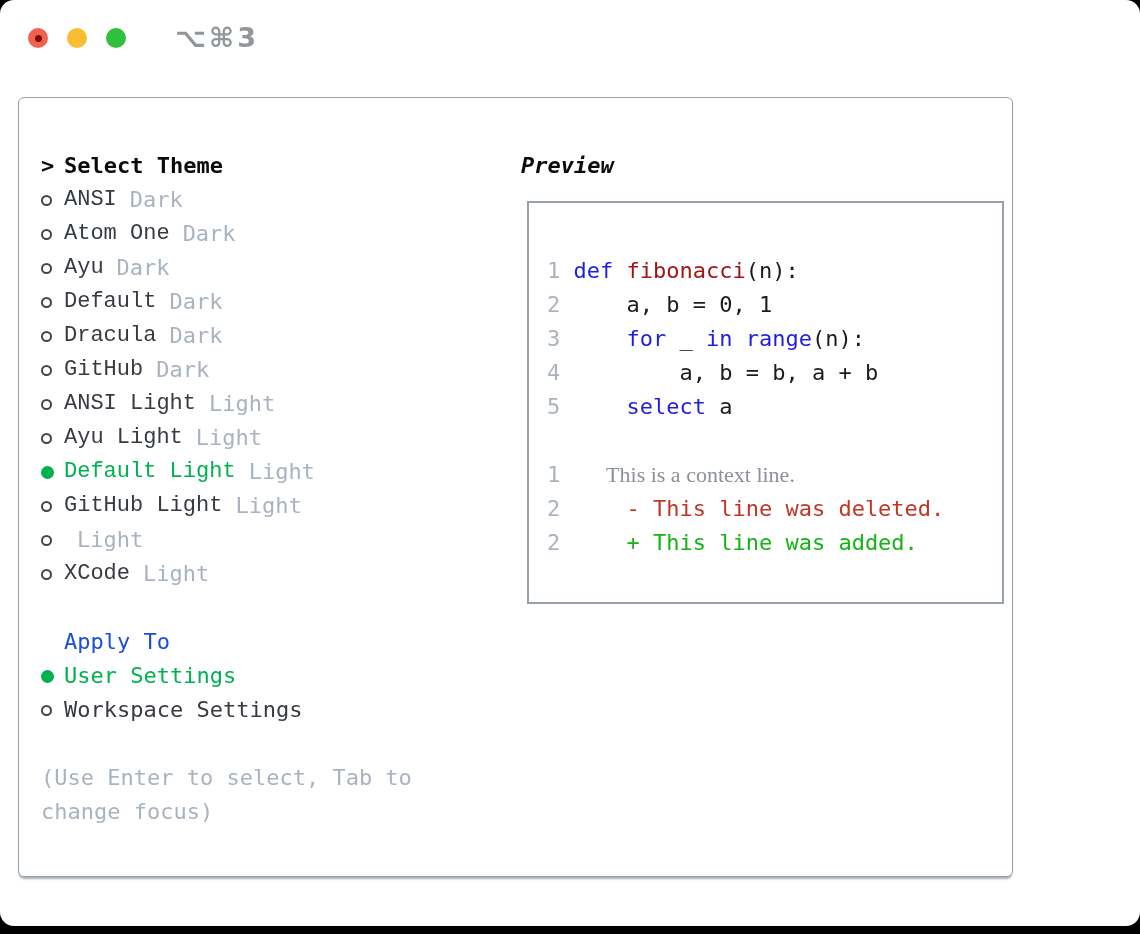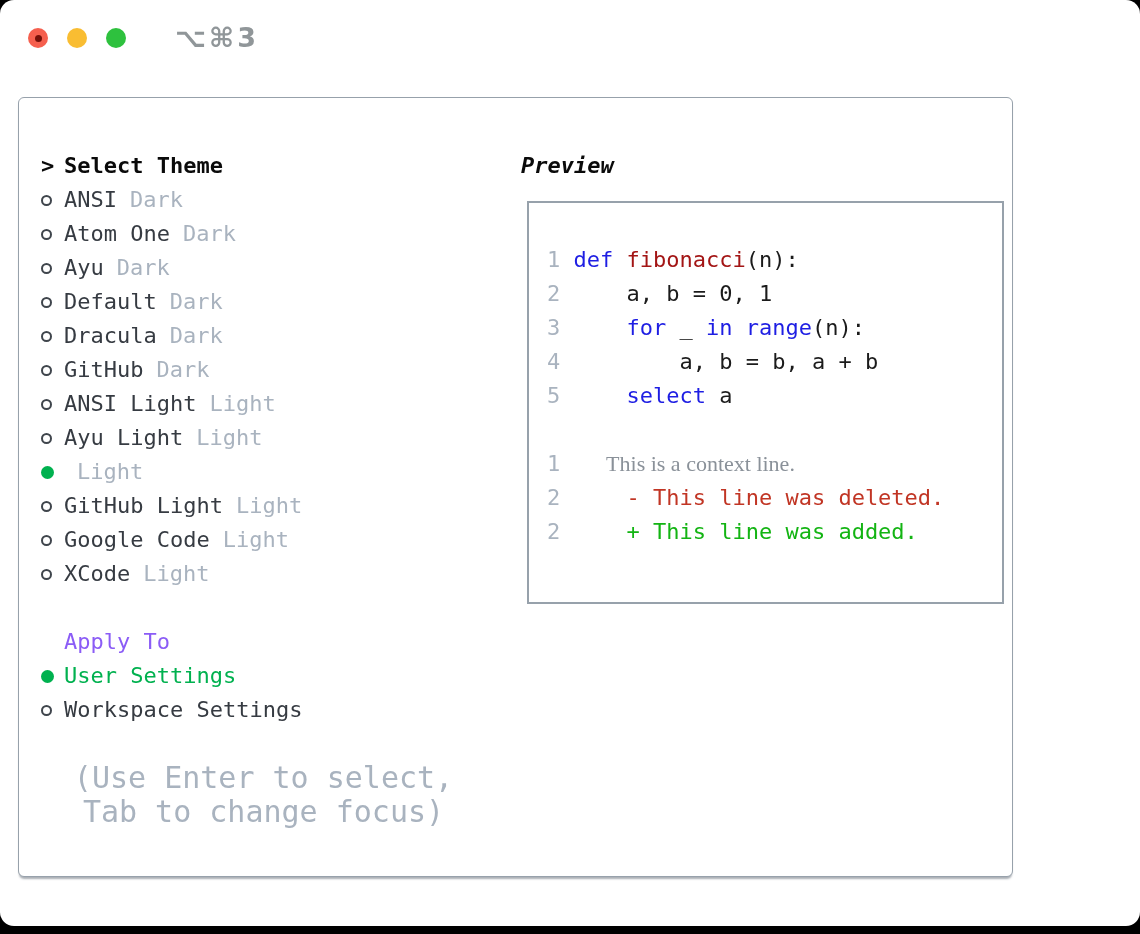--- a/index.html
+++ b/index.html
@@ -35,36 +35,36 @@
   }
 
   
   .left { position:absolute; left:22px; top:51px; width:445px; }
   .row { display:flex; align-items:center; height:34px; font-size:22px; line-height:34px; }
   .bullet { width:23px; display:flex; align-items:center; flex:0 0 23px; }
   .circle { width:11px; height:11px; border:2px solid #3f454c; border-radius:50%; }
   .circle.sel { width:13px; height:13px; border:none; background:var(--accent); }
   .cursor { font-weight:700; color:var(--heading); }
   .header-text { font-weight:700; color:var(--heading); }
-  .tname { color:var(--text); white-space:pre; }
+  .tname { color:var(--text); white-space:pre;font-family:Liberation Mono, monospace; }
   .tname.selected { color:var(--accent); }
   .ttag { color:var(--muted); margin-left:13px; white-space:pre; }
-  .apply-text { color:#8b5cf6; }
+  .apply-text { color:#1d4ed8; }
   .opt-label { color:var(--text); white-space:pre; }
   .opt-label.selected { color:var(--accent); }
   .spacer { height:34px; }
-  .hint { color:var(--muted); font-size:30px; line-height:34px; width:445px;text-align:center; }
+  .hint { color:var(--muted); font-size:22px; line-height:34px; width:445px; }
 
   
   .right { position:absolute; left:484px; top:51px; }
   .right .header-row { padding-left:18px;font-style:italic; }
   .preview-box {
     margin-left:24px; margin-top:18px; width:477px; height:403px;
     border:2px solid var(--border); background:#fff;
-    padding:40px 0 0 18px; overflow:hidden;
+    padding:51px 0 0 18px; overflow:hidden;
   }
   .pline { white-space:pre; height:34px; line-height:34px; font-size:22px; }
   .ln { color:var(--line_number); margin-right:1ch; }
   .c-code     { color:#1b1b1b; }
   .c-keyword  { color:var(--keyword); }
   .c-function { color:var(--function); }
   .c-context  { color:var(--context);font-family:Liberation Serif, serif; }
   .c-deleted  { color:var(--deleted);margin-top:44px; }
   .c-added    { color:var(--added); }
 </style>
@@ -146,34 +146,34 @@
             <span class="bullet">
               <span class="circle"></span>
             </span>
             <span class="tname">Ayu Light</span>
             <span class="ttag">Light</span>
           </div>
           <div class="row">
             <span class="bullet">
               <span class="circle sel"></span>
             </span>
+            <span class="tname selected">Default Light</span>
             <span class="ttag">Light</span>
           </div>
           <div class="row">
             <span class="bullet">
               <span class="circle"></span>
             </span>
             <span class="tname">GitHub Light</span>
             <span class="ttag">Light</span>
           </div>
           <div class="row">
             <span class="bullet">
               <span class="circle"></span>
             </span>
-            <span class="tname">Google Code</span>
             <span class="ttag">Light</span>
           </div>
           <div class="row">
             <span class="bullet">
               <span class="circle"></span>
             </span>
             <span class="tname">XCode</span>
             <span class="ttag">Light</span>
           </div>
         </div>

